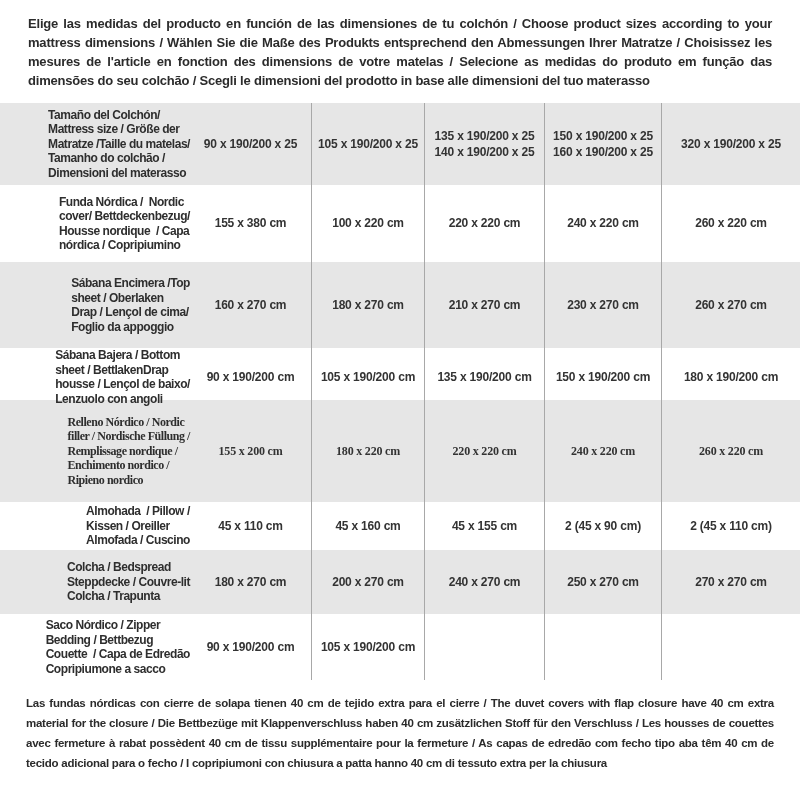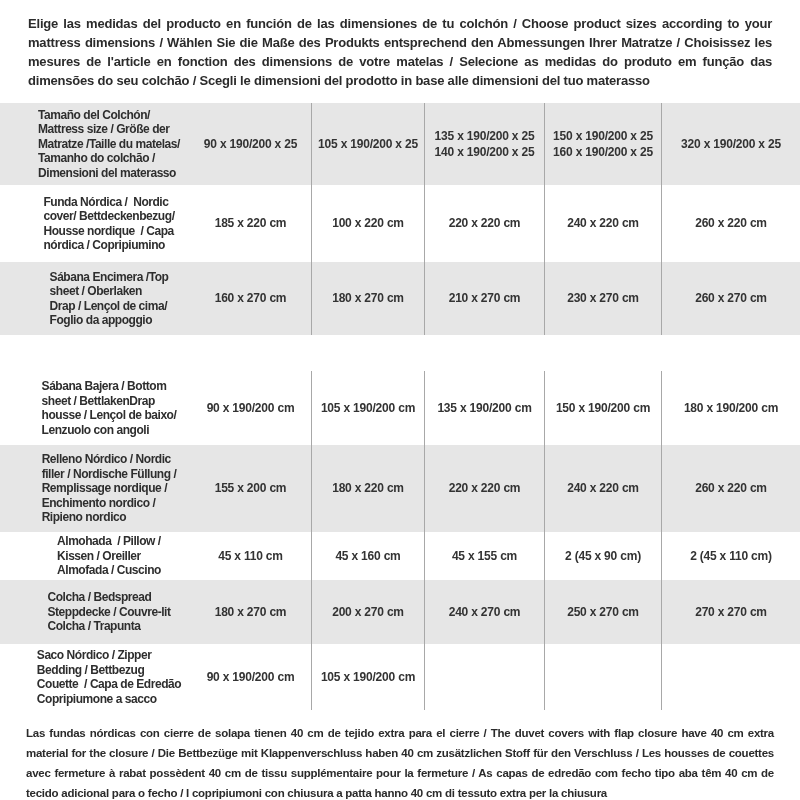--- a/index.html
+++ b/index.html
@@ -30,34 +30,34 @@
   }
   .row {
     display: grid;
     grid-template-columns: 190px 121px 113px 120px 117px 139px;
     width: 800px;
   }
   .row:nth-child(odd) { background: #e6e6e6; }
   .row:nth-child(even) { background: #ffffff; }
   .row:nth-child(1) { height: 82px; }
   .row:nth-child(2) { height: 77px; }
-  .row:nth-child(3) { height: 73px; }
-  .row:nth-child(4) { height: 74px; margin-top: 36px; }
-  .row:nth-child(5) { height: 87px; }
+  .row:nth-child(3) { height: 86px; }
+  .row:nth-child(4) { height: 52px; }
+  .row:nth-child(5) { height: 102px; font-family: Liberation Serif, serif; }
   .row:nth-child(6) { height: 48px; }
   .row:nth-child(7) { height: 64px; }
   .row:nth-child(8) { height: 66px; }
   .cell {
     display: flex;
     align-items: center;
     overflow: visible;
   }
   .cell.lbl {
     padding-left: 28px;
-    justify-content: center;
+    justify-content: flex-end;
   }
   .cell.lbl span {
     white-space: pre;
     font-size: 12px;
     line-height: 14.5px;
     letter-spacing: -0.45px;
     color: #2e2e2e;
   }
   .cell.val {
     justify-content: center;
@@ -115,21 +115,21 @@
   </div>
 
   <div class="row">
     <div class="cell lbl">
         <span>Funda Nórdica /  Nordic
 cover/ Bettdeckenbezug/
 Housse nordique  / Capa
 nórdica / Copripiumino</span>
       </div>
     <div class="cell val">
-        <span>185 x 220 cm</span>
+        <span>155 x 380 cm</span>
       </div>
     <div class="cell val">
         <span>100 x 220 cm</span>
       </div>
     <div class="cell val">
         <span>220 x 220 cm</span>
       </div>
     <div class="cell val">
         <span>240 x 220 cm</span>
       </div>

